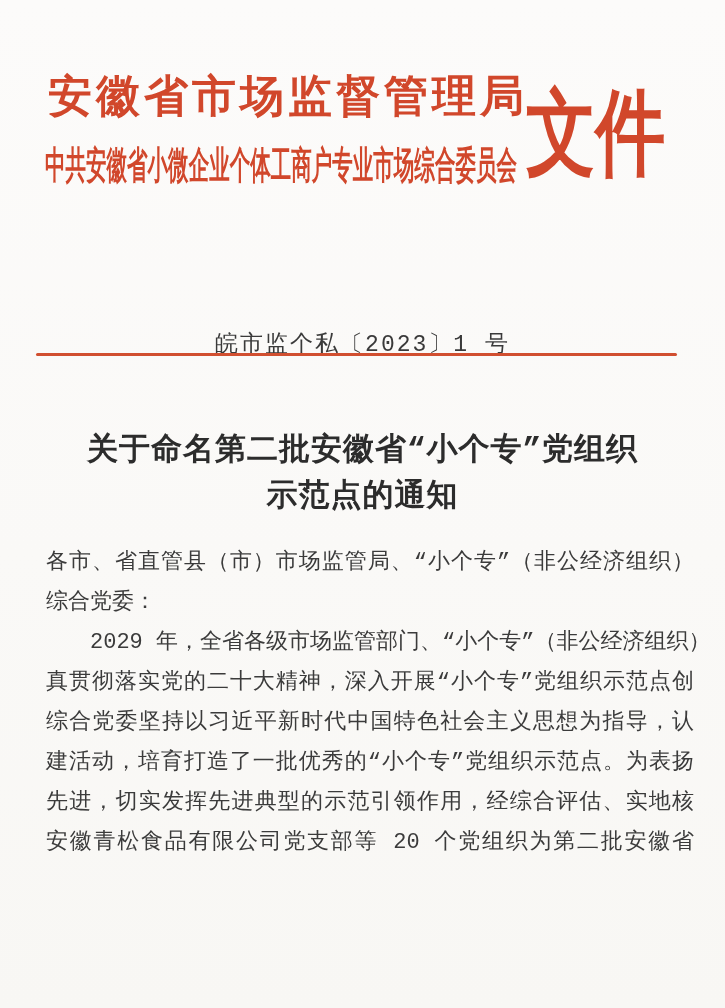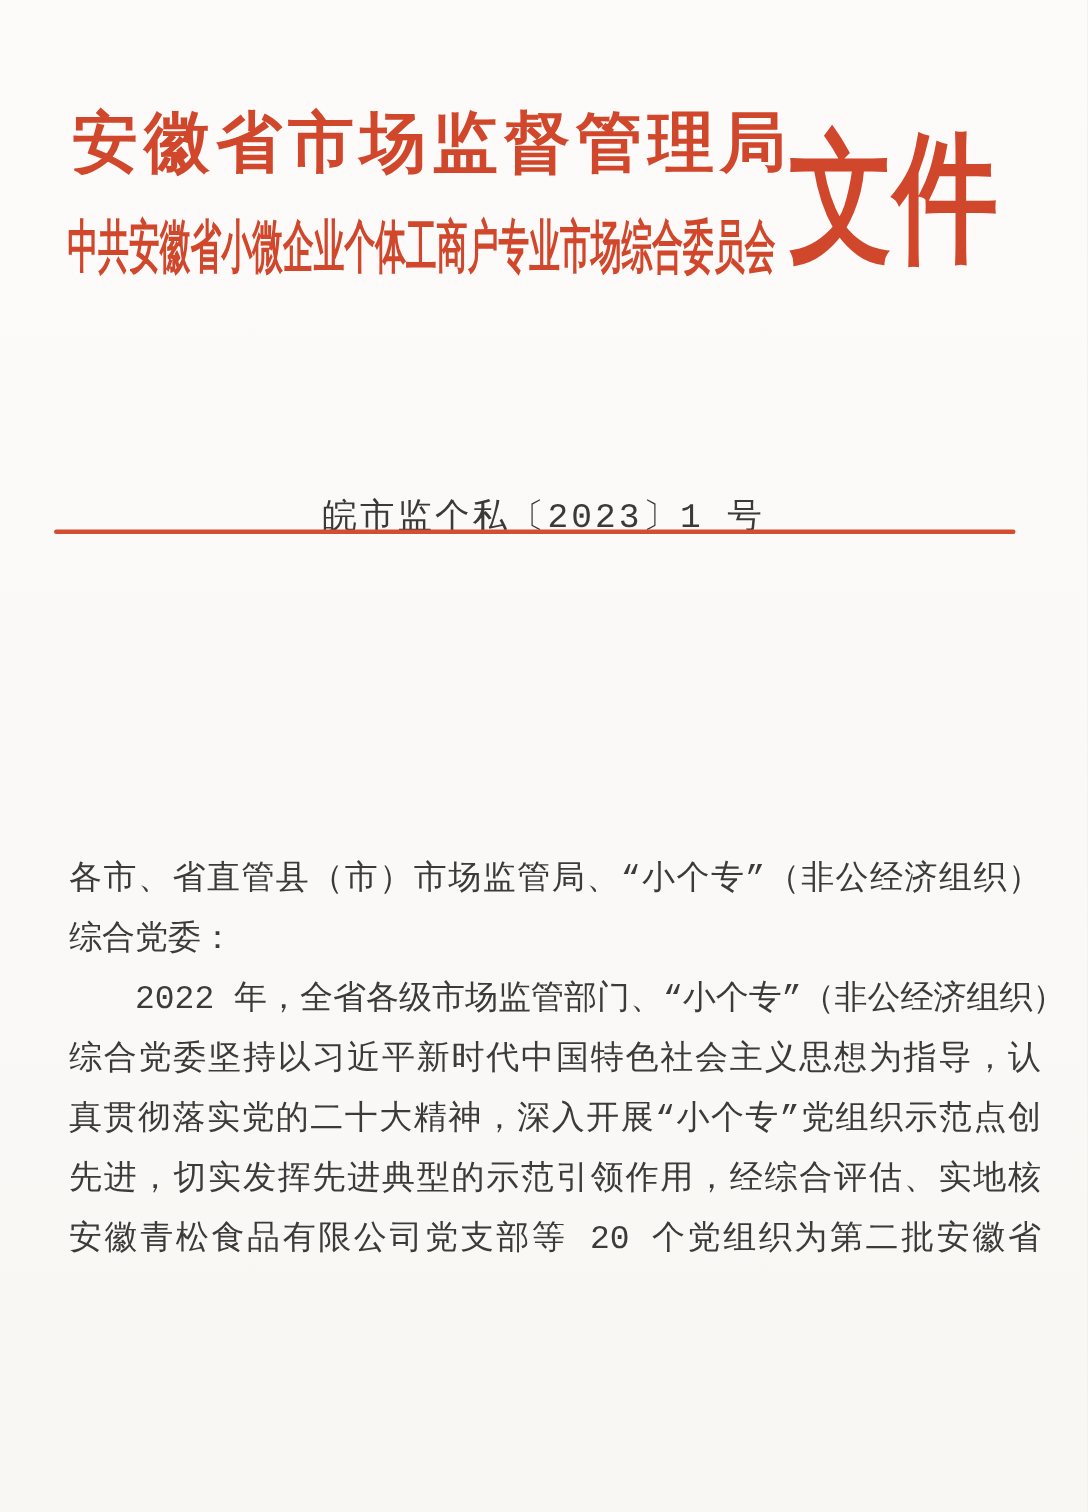--- a/index.html
+++ b/index.html
@@ -94,21 +94,20 @@
 
   
   .doc-body {
     position: absolute;
     top: 543px;
     left: 46px;
     width: 648px;
     font-size: 22px;
     line-height: 40px;
     color: #3b3b3b;
-    margin-top: 24px;
   }
   .doc-line {
     text-align: justify;
     text-align-last: justify;
     white-space: nowrap;
   }
   .doc-line.no-just {
     text-align: right;
     text-align-last: left;
   }
@@ -124,24 +123,29 @@
   <div class="org-line1">安徽省市场监督管理局</div>
 
   <div class="org-line2">中共安徽省小微企业个体工商户专业市场综合委员会</div>
 
   <div class="doc-type">文件</div>
 
   <div class="doc-number">皖市监个私〔2023〕1 号</div>
 
   <div class="red-rule"></div>
 
+  <div class="doc-title">
+    <div>关于命名第二批安徽省“小个专”党组织</div>
+    <div>示范点的通知</div>
+  </div>
 
   <div class="doc-body">
     <div class="doc-line">各市、省直管县（市）市场监管局、“小个专”（非公经济组织）</div>
     <div class="doc-line no-just">综合党委：</div>
-    <div class="doc-line indent">2022 年，全省各级市场监管部门、“小个专”（非公经济组织）</div>
+    <div class="doc-line indent">2029 年，全省各级市场监管部门、“小个专”（非公经济组织）</div>
+    <div class="doc-line">真贯彻落实党的二十大精神，深入开展“小个专”党组织示范点创</div>
     <div class="doc-line">综合党委坚持以习近平新时代中国特色社会主义思想为指导，认</div>
-    <div class="doc-line">真贯彻落实党的二十大精神，深入开展“小个专”党组织示范点创</div>
+    <div class="doc-line">建活动，培育打造了一批优秀的“小个专”党组织示范点。为表扬</div>
     <div class="doc-line">先进，切实发挥先进典型的示范引领作用，经综合评估、实地核</div>
     <div class="doc-line">安徽青松食品有限公司党支部等 20 个党组织为第二批安徽省</div>
   </div>
 
 </div>
 
 </body></html>

